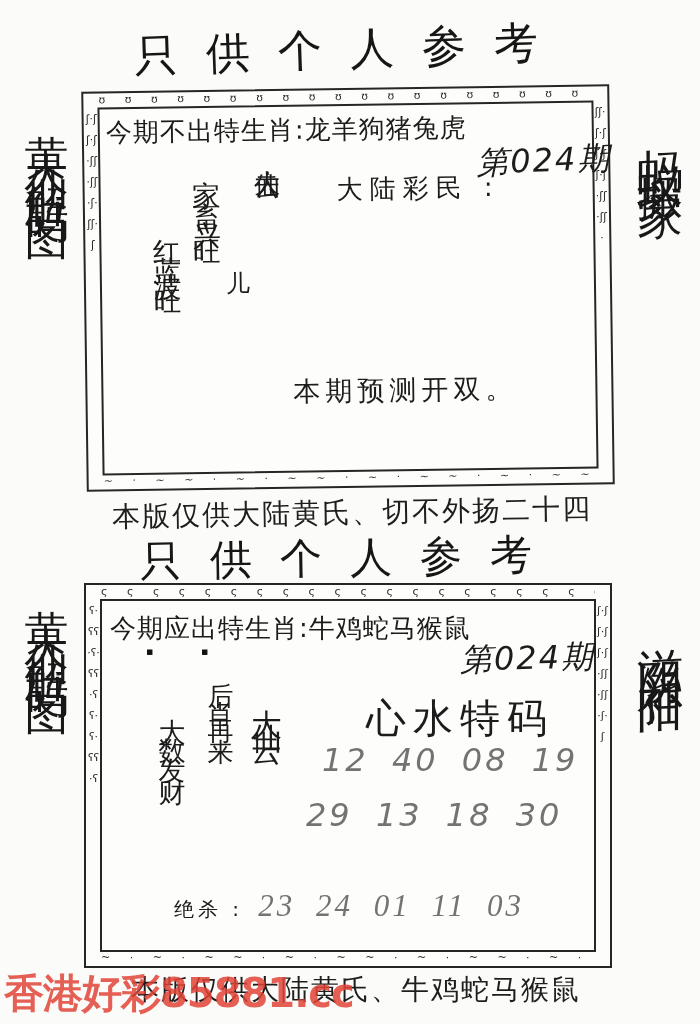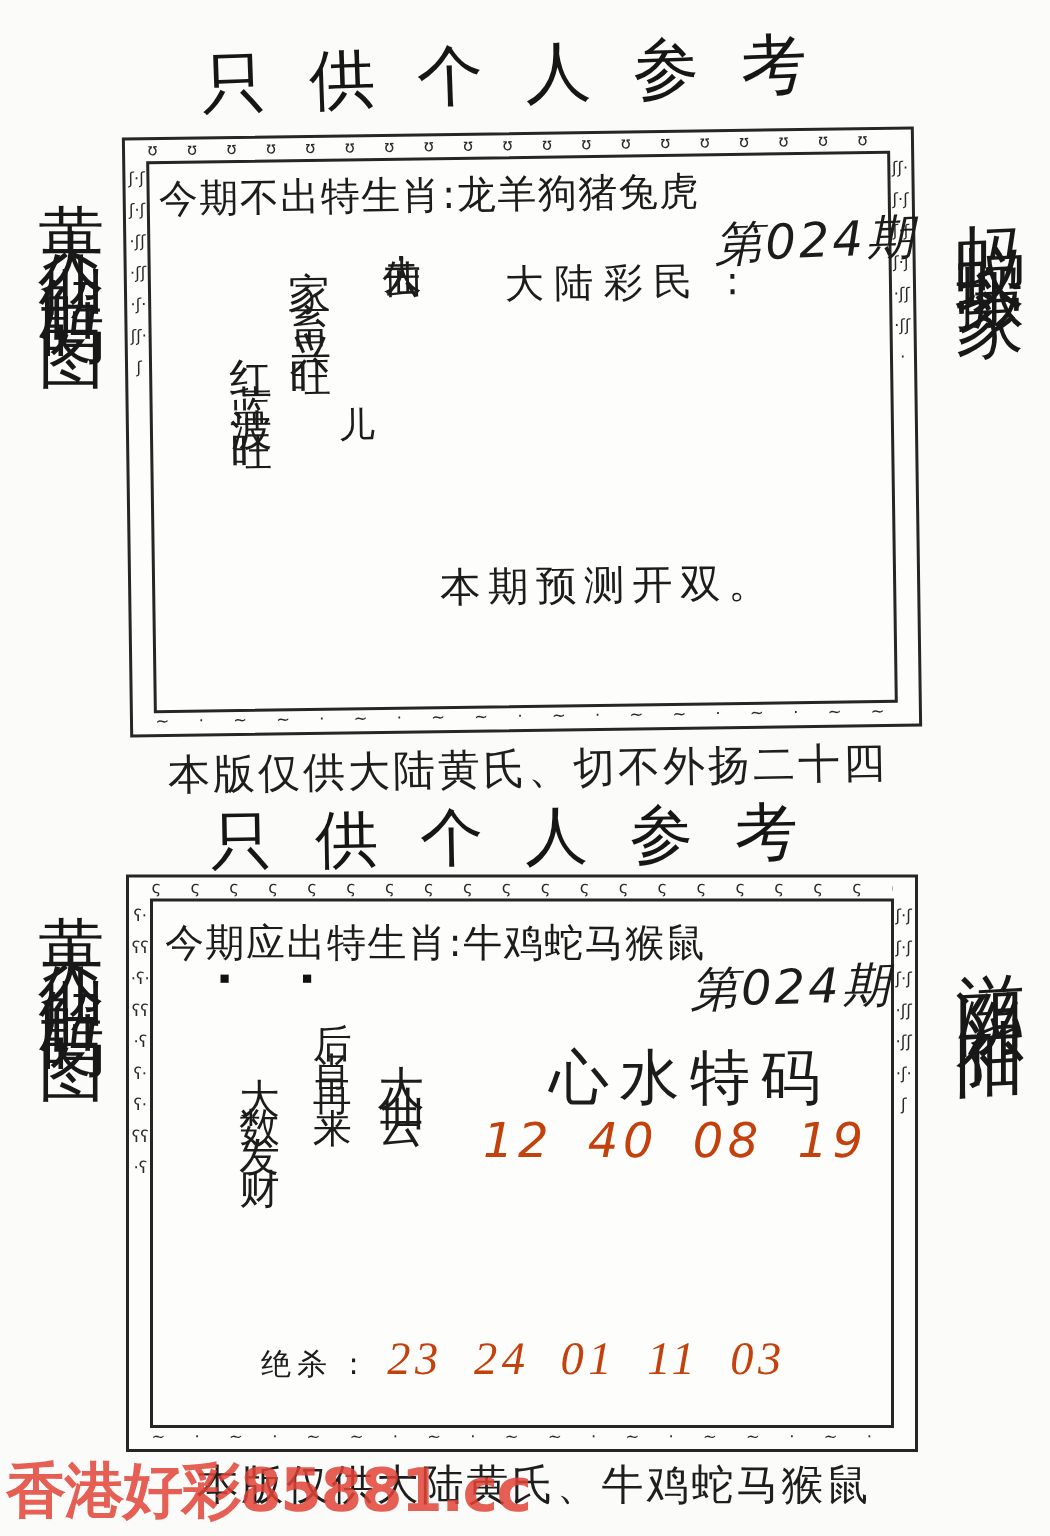--- a/index.html
+++ b/index.html
@@ -60,21 +60,21 @@
   
   .hw { color:#1c1c1c; }
   .panel-header { font-size:26px; letter-spacing:1px; white-space:nowrap; }
   .issue { font-size:32px; font-style:italic; letter-spacing:2px; transform:rotate(-1.5deg); white-space:nowrap; }
   .vcol {
     writing-mode:vertical-rl; text-orientation:upright;
     white-space:nowrap; color:#1c1c1c;
   }
   .num {
     font-style:italic; font-size:32px; letter-spacing:3px;
-    word-spacing:10px; white-space:nowrap; color:#c2410c;
+    word-spacing:10px; white-space:nowrap; color:#737373;
   }
   .footer-line {
     width:520px; text-align:center;
     font-size:28px; letter-spacing:2px; white-space:nowrap;
   }
   .dots { font-size:11px; letter-spacing:22px; color:#111; }
 
   .watermark {
     font-size:40px; font-weight:bold; letter-spacing:-1px;
     white-space:nowrap;
@@ -128,20 +128,21 @@
 
   <div class="abs hw issue" style="left:374px; top:52px;">第024期</div>
 
   <div class="abs vcol" style="left:118px; top:76px; font-size:26px; letter-spacing:19px;">后肖再来</div>
   <div class="abs vcol" style="left:68px; top:112px; font-size:27px; letter-spacing:20px;">大数发财</div>
   <div class="abs vcol" style="left:160px; top:100px; font-size:31px; letter-spacing:15px;">大仙云</div>
 
   <div class="abs hw" style="left:280px; top:106px; font-size:40px; letter-spacing:7px; white-space:nowrap;">心水特码</div>
 
   <div class="abs num" style="left:236px; top:156px;">12 40 08 19</div>
+  <div class="abs num" style="left:220px; top:211px;">29 13 18 30</div>
 
   <div class="abs" style="left:88px; top:303px; white-space:nowrap;">
     <span class="hw" style="font-size:20px; letter-spacing:4px;">绝杀 :</span>
     <span class="num" style="font-size:31px; margin-left:10px;font-family:Liberation Serif, serif;">23 24 01 11 03</span>
   </div>
 </div>
 
 <div class="abs footer-line" style="left:96px; top:971px;">本版仅供大陆黄氏、牛鸡蛇马猴鼠</div>
 
 <div class="abs watermark" style="left: 4px; top: 966px; color: rgba(225, 67, 55, 0.85);">香港好彩85881.cc</div>

